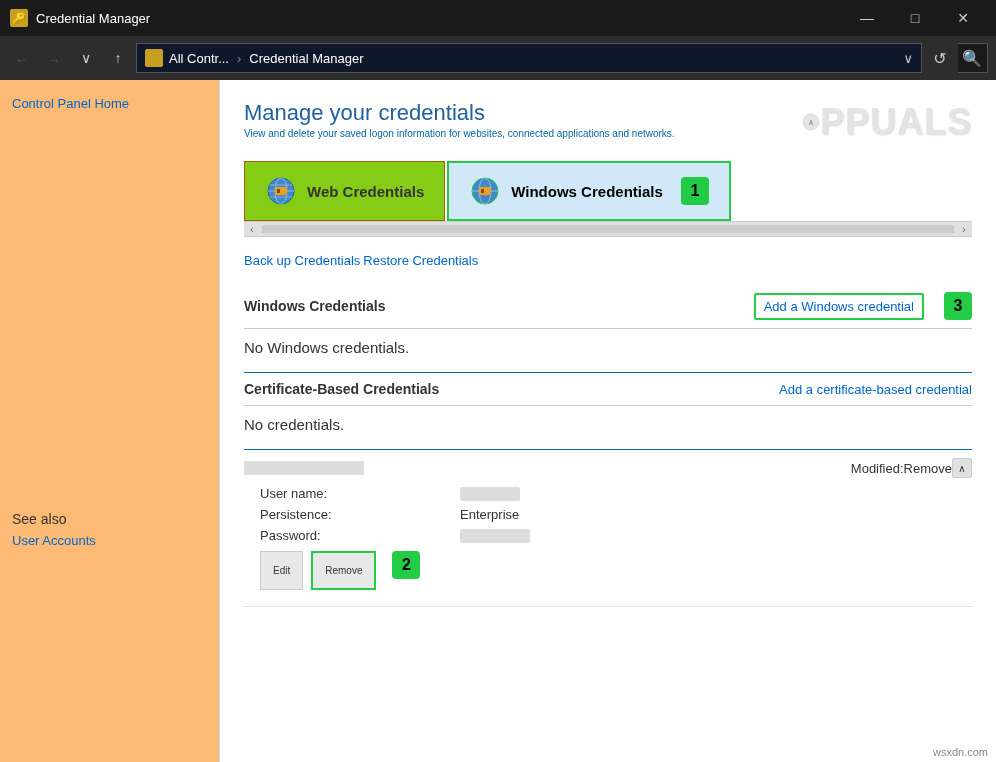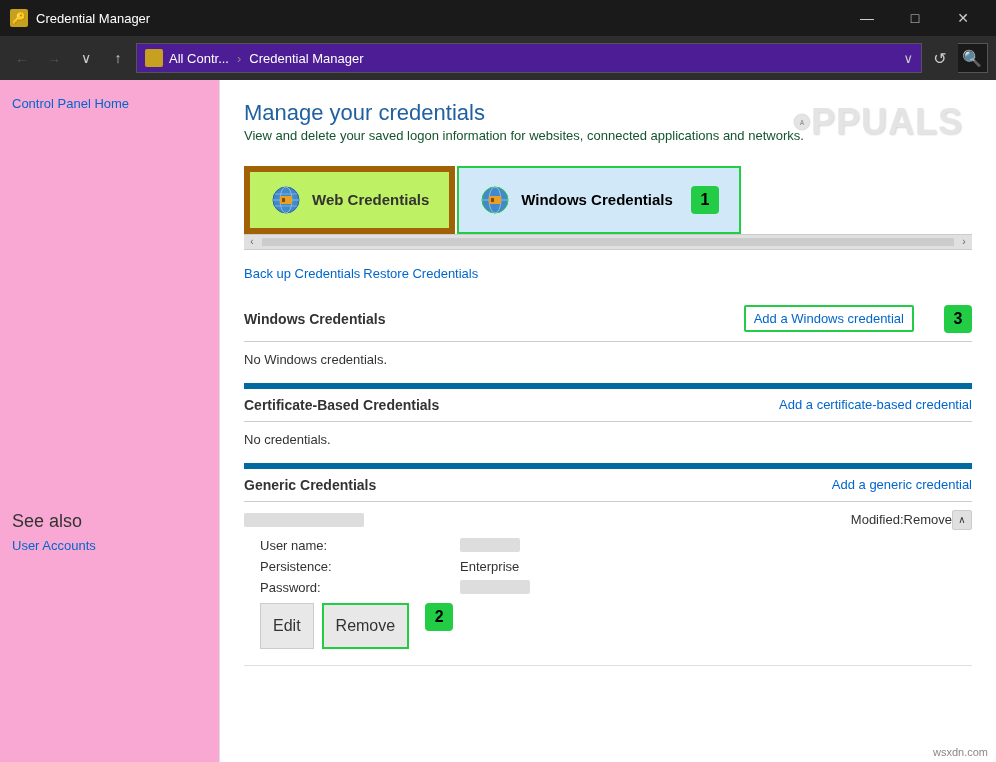--- a/index.html
+++ b/index.html
@@ -25,21 +25,21 @@
       height: 44px;
       display: flex;
       align-items: center;
       padding: 0 8px;
       gap: 4px;
     }
     .nav-btn { width: 28px; height: 28px; display: flex; align-items: center; justify-content: center; color: #ccc; font-size: 14px; cursor: pointer; border-radius: 2px; }
     .nav-btn.disabled { color: #555; cursor: default; }
     .address-box {
       flex: 1;
-      background: #4c1d95;
+      background: #0f172a;
       border: 1px solid #555;
       height: 30px;
       display: flex;
       align-items: center;
       padding: 0 8px;
       color: #fff;
       font-size: 13px;
       gap: 6px;
     }
     .address-icon { width: 18px; height: 18px; background: #c8a020; border-radius: 2px; flex-shrink: 0; }
@@ -62,50 +62,50 @@
     
     .main-container {
       display: flex;
       height: calc(762px - 36px - 44px);
       background: #fff;
     }
 
     
     .sidebar {
       width: 220px;
-      background: #f9a8d4;
+      background: #fdba74;
       border-right: 1px solid #ddd;
       padding: 16px 12px;
       flex-shrink: 0;
     }
     .sidebar-link { color: #0066cc; font-size: 13px; cursor: pointer; text-decoration: none; display: block; margin-bottom: 6px; }
-    .see-also { font-size: 18px; color: #333; margin-top: 400px; margin-bottom: 6px; }
+    .see-also { font-size: 14px; color: #333; margin-top: 400px; margin-bottom: 6px; }
 
     
     .content {
       flex: 1;
       padding: 20px 24px;
       overflow-y: auto;
       background: #fff;
     }
     .page-title { font-size: 22px; color: #2060a0; font-weight: normal; }
-    .page-desc { font-size: 13px; color: #14532d; margin-bottom: 20px; line-height: 1.5; }
+    .page-desc { font-size: 10px; color: #0369a1; margin-bottom: 20px; line-height: 1.5; }
 
     
     .cred-tabs { display: flex; margin-bottom: 0; }
     .cred-tab {
       display: flex;
       align-items: center;
       padding: 12px 20px;
       font-size: 15px;
       font-weight: 600;
       cursor: pointer;
-      background: #bef264;
+      background: #84cc16;
       color: #333;
-      border: 6px solid #a16207;
+      border: 1px solid #a16207;
       gap: 10px;
     }
     .cred-tab.active {
       background: #d0e8f8;
       color: #000;
       border: 2px solid #22cc44;
     }
     .cred-tab-icon { width: 32px; height: 32px; flex-shrink: 0; }
 
     
@@ -131,21 +131,21 @@
       display: flex;
       align-items: center;
       justify-content: space-between;
       padding: 8px 0;
       border-bottom: 1px solid #ccc;
     }
     .section-title { font-size: 14px; color: #333; font-weight: 600; }
     .section-add-link { color: #0066cc; font-size: 13px; text-decoration: none; cursor: pointer; }
     .section-add-link.highlighted { border: 2px solid #22cc44; padding: 4px 8px; border-radius: 2px; color: #0066cc; }
 
-    .section-empty { font-size: 13px; color: #333; padding: 10px 0 16px 0; border-bottom: 6px solid #0369a1; }
+    .section-empty { font-size: 15px; color: #333; padding: 10px 0 16px 0; border-bottom: 1px solid #0369a1; }
 
     
     .cred-item {
       padding: 8px 0;
       border-bottom: 1px solid #e0e0e0;
     }
     .cred-item-header {
       display: flex;
       align-items: center;
       justify-content: space-between;
@@ -161,21 +161,21 @@
     .cred-detail-value { color: #666; background: #ddd; border-radius: 2px; height: 14px; }
     .cred-detail-value.w80 { width: 80px; }
     .cred-detail-value.w60 { width: 60px; }
     .cred-detail-value.w70 { width: 70px; }
 
     .cred-actions { display: flex; gap: 8px; margin-top: 8px; }
     .cred-action-btn {
       background: #e8e8e8;
       border: 1px solid #ccc;
       padding: 12px 12px;
-      font-size: 16px;
+      font-size: 10px;
       cursor: pointer;
       color: #333;
     }
     .cred-action-btn.highlighted { border: 2px solid #22cc44; }
 
     
     .step-badge {
       display: inline-flex;
       align-items: center;
       justify-content: center;
@@ -187,21 +187,21 @@
       font-size: 16px;
       border-radius: 4px;
       margin-left: 8px;
       flex-shrink: 0;
     }
 
     
     .watermark {
       position: absolute;
       top: 92px;
-      right: 33px;
+      right: 24px;
       opacity: 0.85;
     }
     .watermark-img {
       width: 170px;
       height: 60px;
       display: flex;
       align-items: center;
       justify-content: center;
     }
     .watermark-text {
@@ -293,41 +293,37 @@
     </div>
 
     <div class="links-row">
       <a>Back up Credentials</a>
       <a>Restore Credentials</a>
     </div>
 
     <div class="cred-section">
       <div class="section-header">
         <span class="section-title">Windows Credentials</span>
-        <span style="display:flex;align-items:center;gap:22px;text-align:right;">
+        <span style="display:flex;align-items:center;gap:12px;text-align:right;">
           <a class="section-add-link highlighted">Add a Windows credential</a>
           <span class="step-badge">3</span>
         </span>
       </div>
       <div class="section-empty">No Windows credentials.</div>
     </div>
 
     <div class="cred-section">
       <div class="section-header">
         <span class="section-title">Certificate-Based Credentials</span>
         <a class="section-add-link">Add a certificate-based credential</a>
       </div>
       <div class="section-empty">No credentials.</div>
     </div>
 
     <div class="cred-section">
-      <div class="section-header">
-        <span class="section-title">Generic Credentials</span>
-        <a class="section-add-link">Add a generic credential</a>
-      </div>
 
       <div class="cred-item">
         <div class="cred-item-header">
           <div class="cred-item-name"></div>
           <div class="cred-item-meta">
             <span>Modified:</span>
             <span>Remove</span>
             <div class="cred-item-expand">∧</div>
           </div>
         </div>

